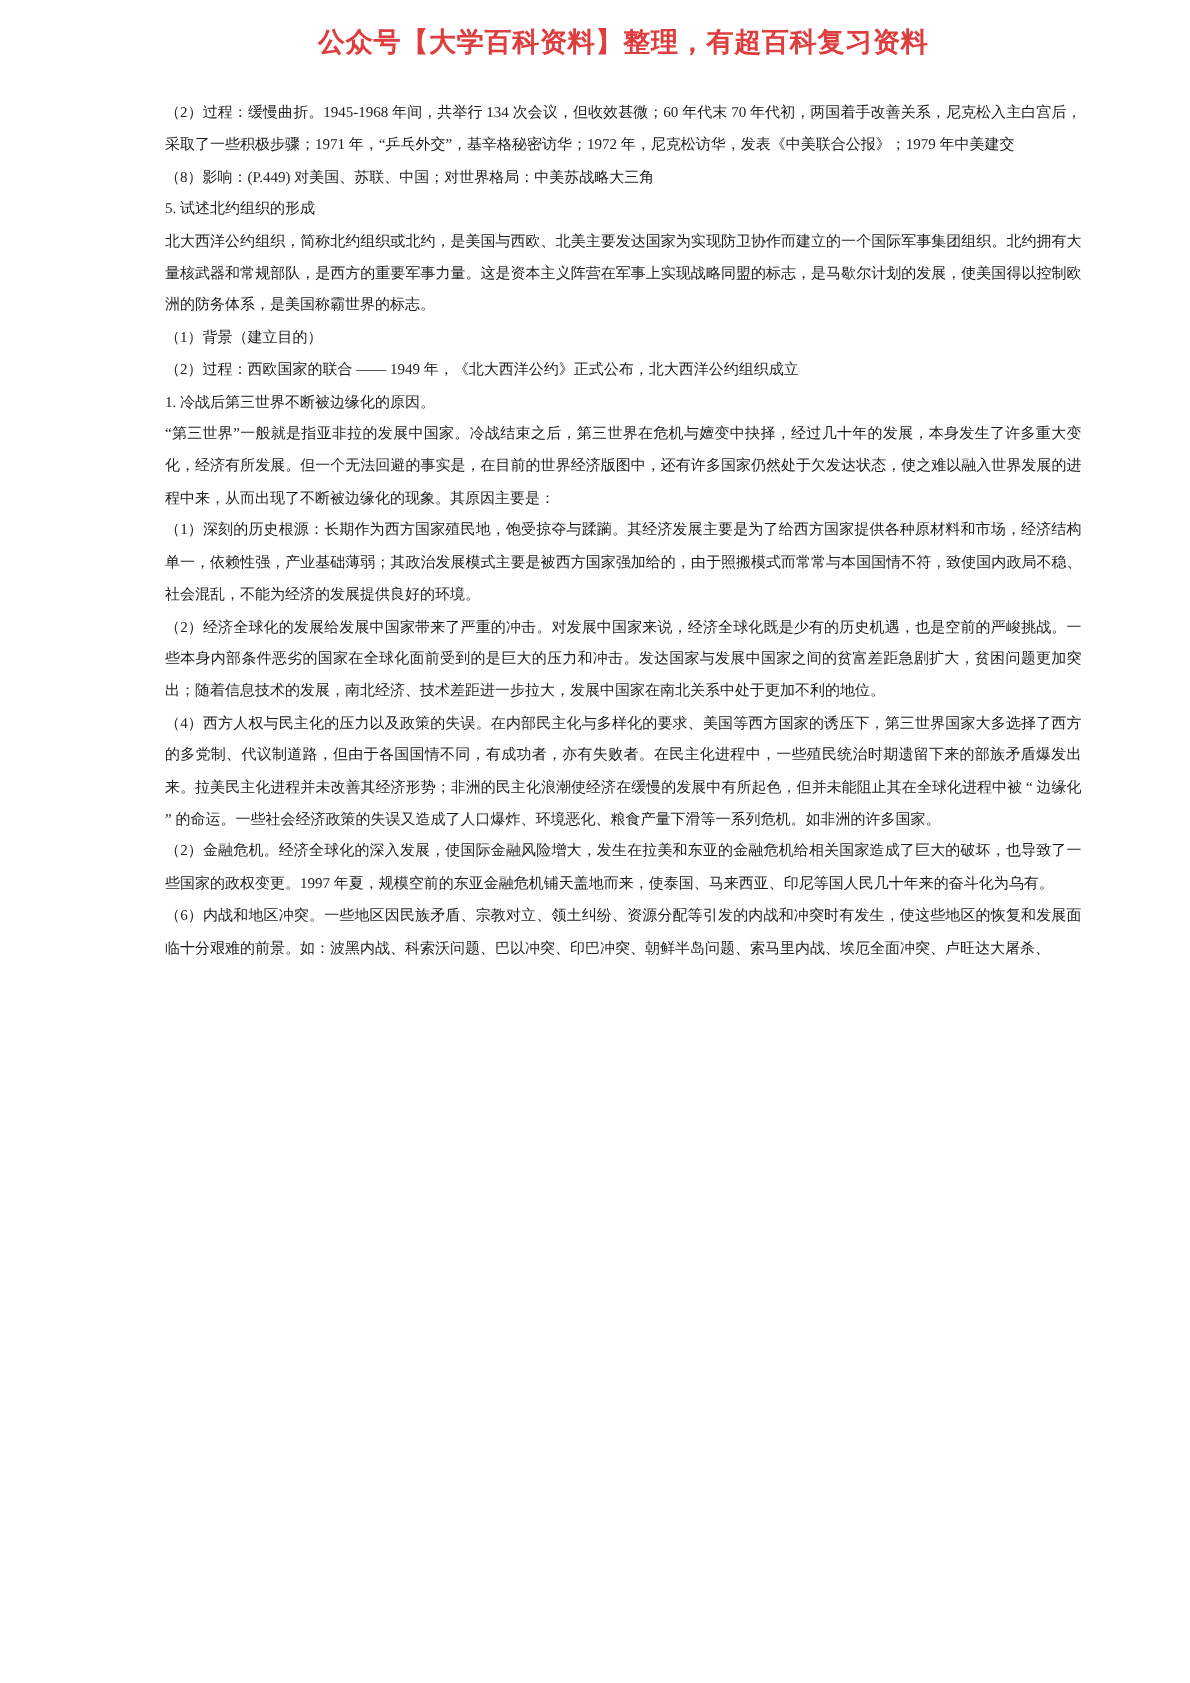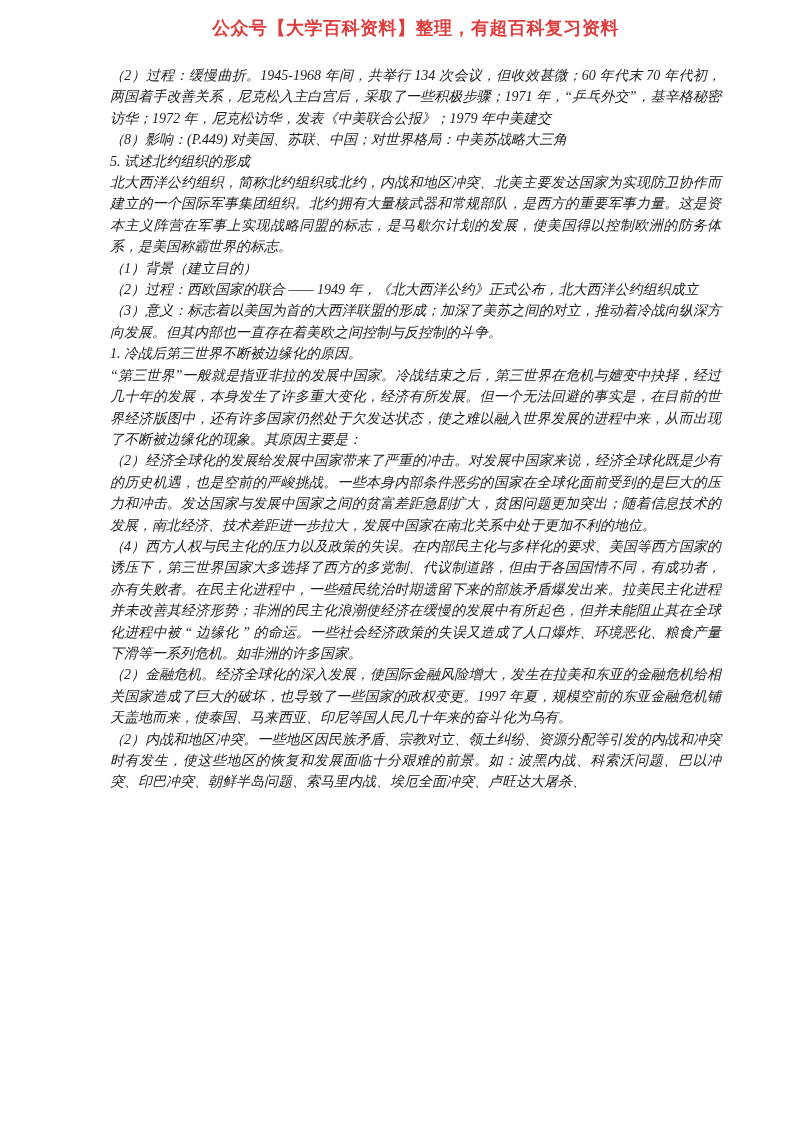--- a/index.html
+++ b/index.html
@@ -16,46 +16,45 @@
   }
   .doc-header {
     text-align: center;
     font-weight: bold;
     font-size: 18px;
     line-height: 24px;
     letter-spacing: 0.5px;
   }
   .doc-body {
     margin-top: 25px;
-    font-size: 14px;
+    font-size: 10px;
     line-height: 21.4px;
     color: #1c1c1c;
     text-align: justify;
     text-justify: inter-ideograph;
-    font-style: italic;
   }
   .doc-body p {
     margin: 0;
     word-break: break-all;
   }
 </style>
 </head>
 <body>
 
 <div class="page">
   <div class="doc-header" style="color: rgb(223, 62, 62);">公众号【大学百科资料】整理，有超百科复习资料</div>
 
   <div class="doc-body">
     <p>（2）过程：缓慢曲折。1945-1968 年间，共举行 134 次会议，但收效甚微；60 年代末 70 年代初，两国着手改善关系，尼克松入主白宫后，采取了一些积极步骤；1971 年，“乒乓外交”，基辛格秘密访华；1972 年，尼克松访华，发表《中美联合公报》；1979 年中美建交</p>
     <p>（8）影响：(P.449) 对美国、苏联、中国；对世界格局：中美苏战略大三角</p>
     <p>5. 试述北约组织的形成</p>
-    <p>北大西洋公约组织，简称北约组织或北约，内战和地区冲突、北美主要发达国家为实现防卫协作而建立的一个国际军事集团组织。北约拥有大量核武器和常规部队，是西方的重要军事力量。这是资本主义阵营在军事上实现战略同盟的标志，是马歇尔计划的发展，使美国得以控制欧洲的防务体系，是美国称霸世界的标志。</p>
+    <p>北大西洋公约组织，简称北约组织或北约，是美国与西欧、北美主要发达国家为实现防卫协作而建立的一个国际军事集团组织。北约拥有大量核武器和常规部队，是西方的重要军事力量。这是资本主义阵营在军事上实现战略同盟的标志，是马歇尔计划的发展，使美国得以控制欧洲的防务体系，是美国称霸世界的标志。</p>
     <p>（1）背景（建立目的）</p>
     <p>（2）过程：西欧国家的联合 —— 1949 年，《北大西洋公约》正式公布，北大西洋公约组织成立</p>
-    <p>（3）意义：标志着以美国为首的大西洋联盟的形成；加深了美苏之间的对立，推动着冷战向纵深方向发展。但其内部也一直存在着美欧之间控制与反控制的斗争。</p>
     <p>1. 冷战后第三世界不断被边缘化的原因。</p>
     <p>“第三世界”一般就是指亚非拉的发展中国家。冷战结束之后，第三世界在危机与嬗变中抉择，经过几十年的发展，本身发生了许多重大变化，经济有所发展。但一个无法回避的事实是，在目前的世界经济版图中，还有许多国家仍然处于欠发达状态，使之难以融入世界发展的进程中来，从而出现了不断被边缘化的现象。其原因主要是：</p>
+    <p>（1）深刻的历史根源：长期作为西方国家殖民地，饱受掠夺与蹂躏。其经济发展主要是为了给西方国家提供各种原材料和市场，经济结构单一，依赖性强，产业基础薄弱；其政治发展模式主要是被西方国家强加给的，由于照搬模式而常常与本国国情不符，致使国内政局不稳、社会混乱，不能为经济的发展提供良好的环境。</p>
     <p>（2）经济全球化的发展给发展中国家带来了严重的冲击。对发展中国家来说，经济全球化既是少有的历史机遇，也是空前的严峻挑战。一些本身内部条件恶劣的国家在全球化面前受到的是巨大的压力和冲击。发达国家与发展中国家之间的贫富差距急剧扩大，贫困问题更加突出；随着信息技术的发展，南北经济、技术差距进一步拉大，发展中国家在南北关系中处于更加不利的地位。</p>
     <p>（4）西方人权与民主化的压力以及政策的失误。在内部民主化与多样化的要求、美国等西方国家的诱压下，第三世界国家大多选择了西方的多党制、代议制道路，但由于各国国情不同，有成功者，亦有失败者。在民主化进程中，一些殖民统治时期遗留下来的部族矛盾爆发出来。拉美民主化进程并未改善其经济形势；非洲的民主化浪潮使经济在缓慢的发展中有所起色，但并未能阻止其在全球化进程中被 “ 边缘化 ” 的命运。一些社会经济政策的失误又造成了人口爆炸、环境恶化、粮食产量下滑等一系列危机。如非洲的许多国家。</p>
     <p>（2）金融危机。经济全球化的深入发展，使国际金融风险增大，发生在拉美和东亚的金融危机给相关国家造成了巨大的破坏，也导致了一些国家的政权变更。1997 年夏，规模空前的东亚金融危机铺天盖地而来，使泰国、马来西亚、印尼等国人民几十年来的奋斗化为乌有。</p>
-    <p>（2）内战和地区冲突。一些地区因民族矛盾、宗教对立、领土纠纷、资源分配等引发的内战和冲突时有发生，使这些地区的恢复和发展面临十分艰难的前景。如：波黑内战、科索沃问题、巴以冲突、印巴冲突、朝鲜半岛问题、索马里内战、埃厄全面冲突、卢旺达大屠杀、</p>
+    <p>（6）内战和地区冲突。一些地区因民族矛盾、宗教对立、领土纠纷、资源分配等引发的内战和冲突时有发生，使这些地区的恢复和发展面临十分艰难的前景。如：波黑内战、科索沃问题、巴以冲突、印巴冲突、朝鲜半岛问题、索马里内战、埃厄全面冲突、卢旺达大屠杀、</p>
   </div>
 </div>
 
 </body></html>

